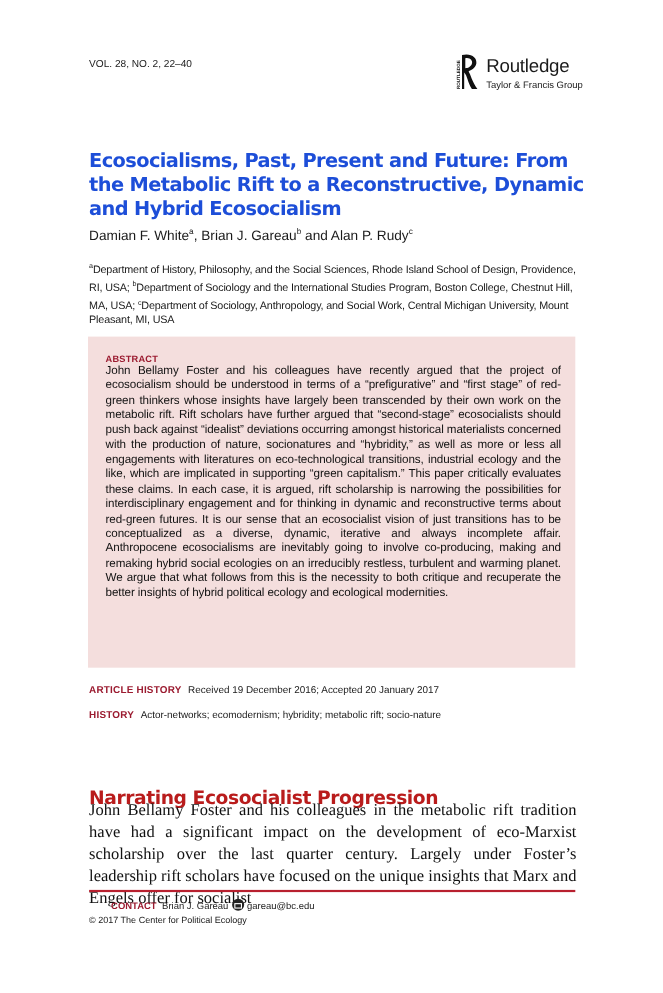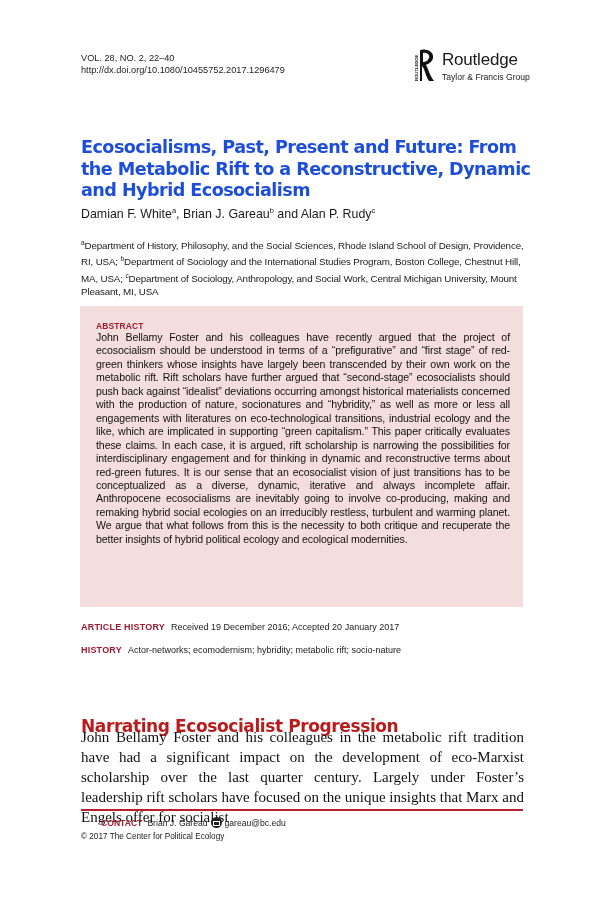--- a/index.html
+++ b/index.html
@@ -28,21 +28,20 @@
   .contact .lab { font-weight:bold; color:#9b1b30; margin-right:5px; }
   .mail-icon { display:inline-block; width:11px; height:11px; border-radius:50%; background:#222; vertical-align:-2px; margin:0 3px; position:relative; }
   .mail-icon:after { content:""; position:absolute; left:2.5px; top:3.5px; width:5px; height:3.5px; border:0.8px solid #fff; }
   .copyright { left:81px; top:832px; font-size:8.2px; color:#1a1a1a; white-space:nowrap; }
 </style>
 </head>
 <body>
 
 <div class="abs journal">
   <div>VOL. 28, NO. 2, 22–40</div>
-  <div>http://dx.doi.org/10.1080/10455752.2017.1296479</div>
 </div>
 
 <div class="abs logo">
   <svg class="mark" viewBox="0 0 22 36">
     <rect x="0" y="2" width="5" height="32" fill="#fff"></rect>
     <text x="4.2" y="34" font-size="4.2" font-family="Liberation Sans, sans-serif" font-weight="bold" transform="rotate(-90 4.2 34)" fill="#111">ROUTLEDGE</text>
     <path d="M6 3 C14 1,20 5,19 11 C18 16,13 17,12 18 C14 21,15 27,20 34 L15 34 C11 28,11 22,8 19 L8 34 L6 34 Z" fill="#111"></path>
     <path d="M9 6 C13 5,16 8,15 11 C14 14,11 15,9 15 Z" fill="#fff"></path>
   </svg>
   <div class="brand">Routledge</div>

